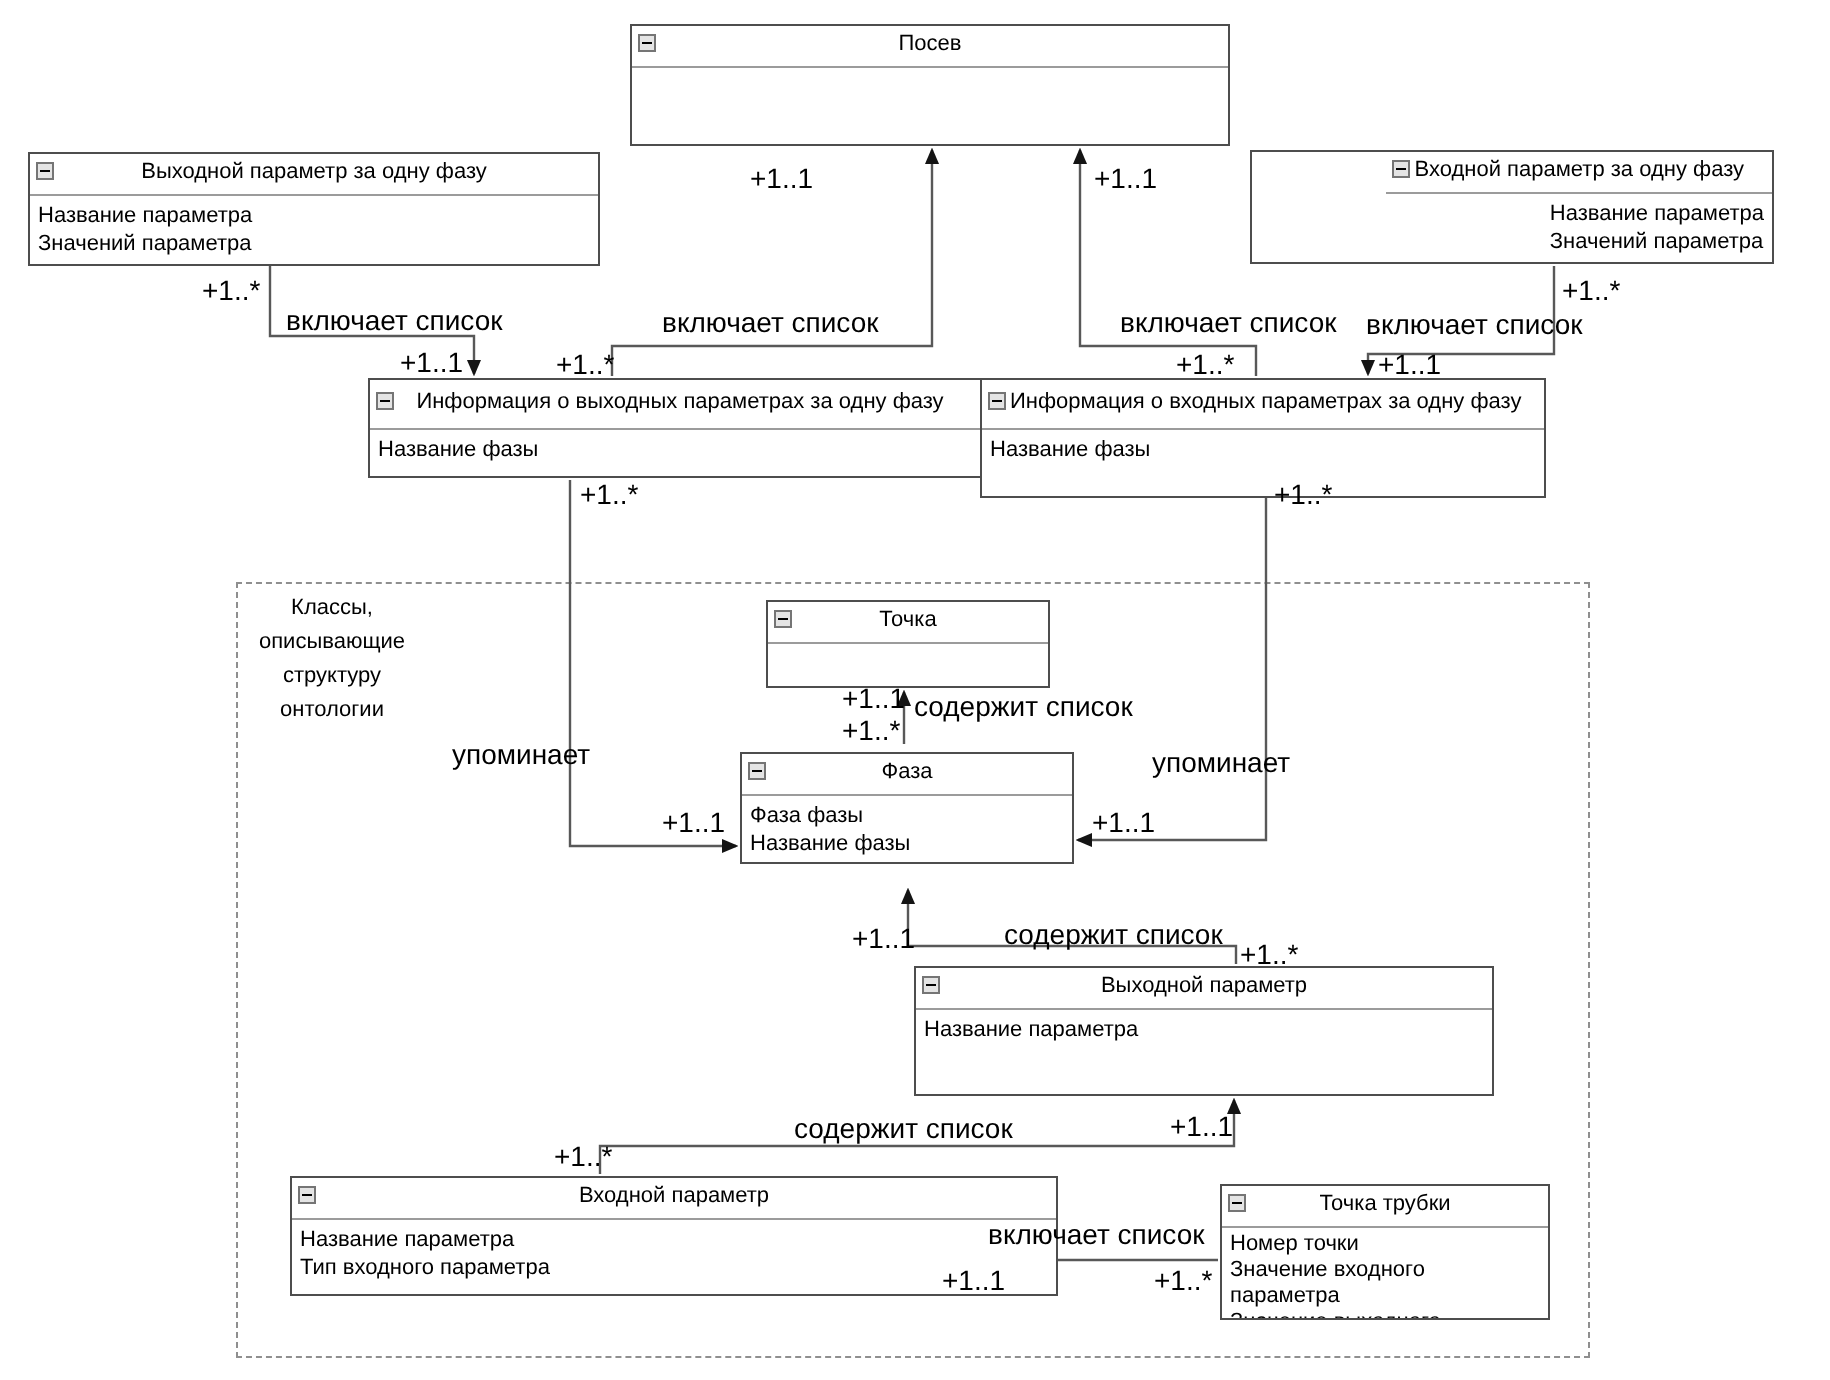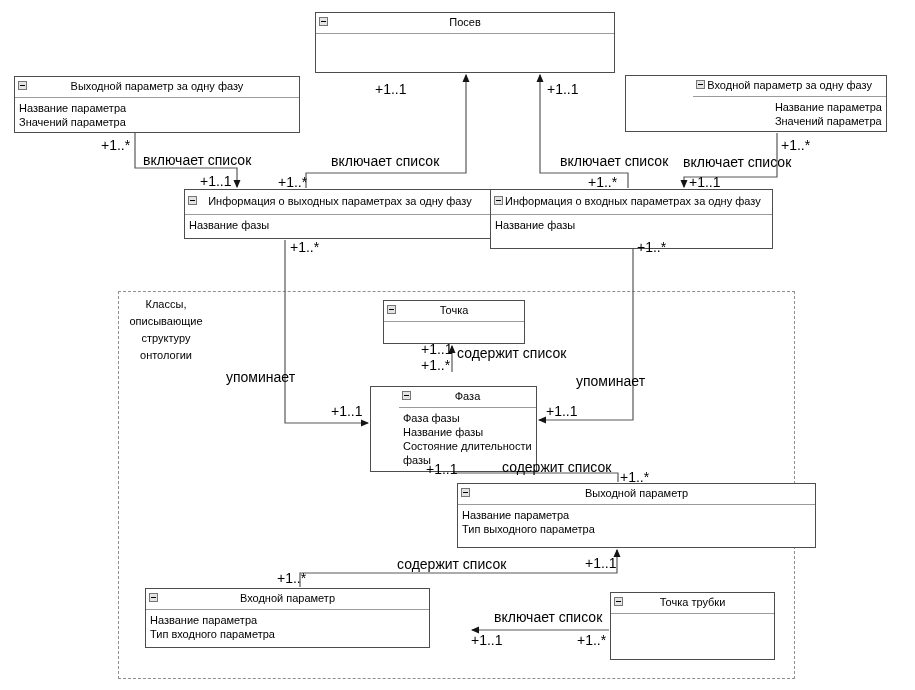--- a/index.html
+++ b/index.html
@@ -113,58 +113,62 @@
   </div>
 
   <div class="uml-class" style="left:383px; top:300px; width:142px; height:44px;">
     <div class="uml-header">
       <span class="collapse-icon"></span>
       <span>Точка</span>
     </div>
     <div class="uml-attrs"></div>
   </div>
 
-  <div class="uml-class" style="left:370px; top:386px; width:167px; height:86px;padding-left:28px;">
+  <div class="uml-class" style="left:370px; top:376px; width:167px; height:56px;">
     <div class="uml-header">
       <span class="collapse-icon"></span>
       <span>Фаза</span>
     </div>
     <div class="uml-attrs">
       <div>Фаза фазы</div>
       <div>Название фазы</div>
       <div>Состояние длительности фазы</div>
     </div>
   </div>
 
-  <div class="uml-class" style="left:457px; top:483px; width:359px; height:65px;">
+  <div class="uml-class" style="left:457px; top:483px; width:290px; height:65px;">
     <div class="uml-header">
       <span class="collapse-icon"></span>
       <span>Выходной параметр</span>
     </div>
     <div class="uml-attrs">
       <div>Название параметра</div>
-      <div>Тип выходного параметра</div>
-    </div>
-  </div>
-
-  <div class="uml-class" style="left:145px; top:588px; width:285px; height:60px;">
+    </div>
+  </div>
+
+  <div class="uml-class" style="left:145px; top:588px; width:384px; height:60px;">
     <div class="uml-header">
       <span class="collapse-icon"></span>
       <span>Входной параметр</span>
     </div>
     <div class="uml-attrs">
       <div>Название параметра</div>
       <div>Тип входного параметра</div>
     </div>
   </div>
 
   <div class="uml-class" style="left:610px; top:592px; width:165px; height:68px;">
     <div class="uml-header">
       <span class="collapse-icon"></span>
       <span>Точка трубки</span>
+    </div>
+    <div class="uml-attrs" style="line-height:13px; padding-top:2px;">
+      <div>Номер точки</div>
+      <div>Значение входного параметра</div>
+      <div>Значение выходного параметра</div>
     </div>
   </div>
 
   <span class="mult" style="left:101px; top:139px;">+1..*</span>
   <span class="edge-label" style="left:143px; top:154px;">включает список</span>
   <span class="mult" style="left:200px; top:175px;">+1..1</span>
 
   <span class="mult" style="left:278px; top:176px;">+1..*</span>
   <span class="edge-label" style="left:331px; top:155px;">включает список</span>
   <span class="mult" style="left:375px; top:83px;">+1..1</span>

